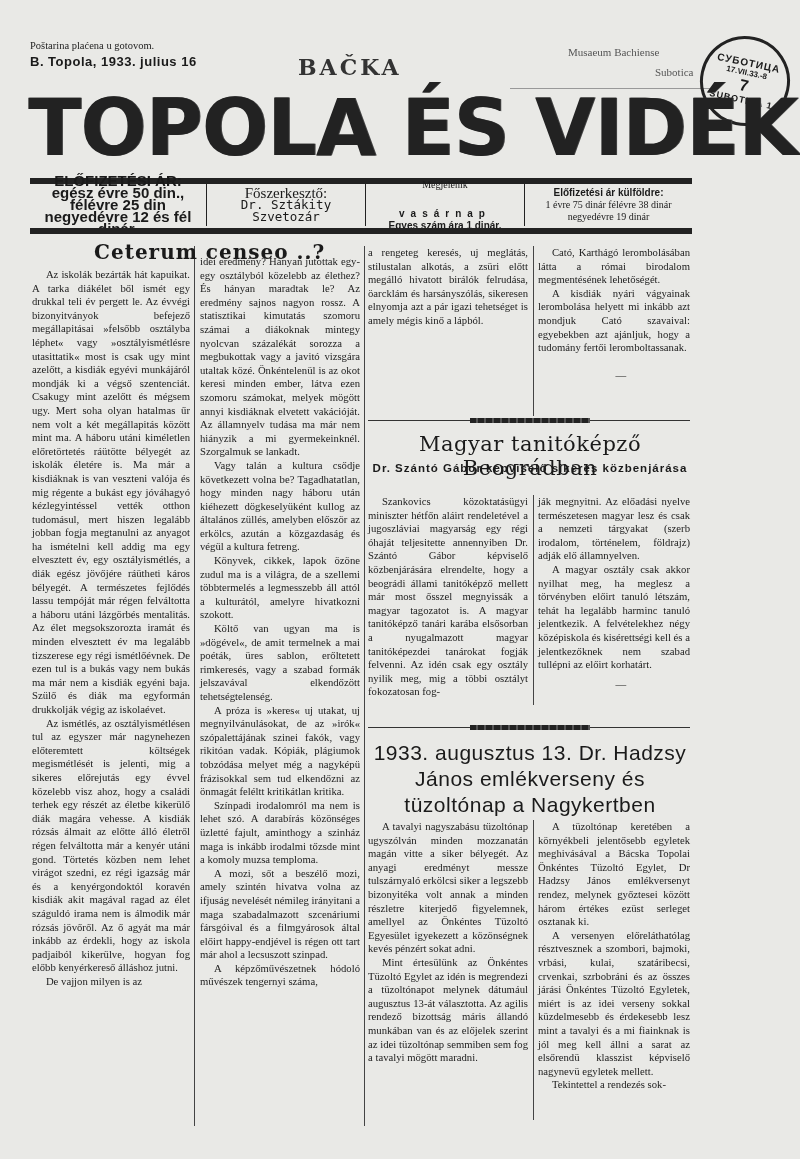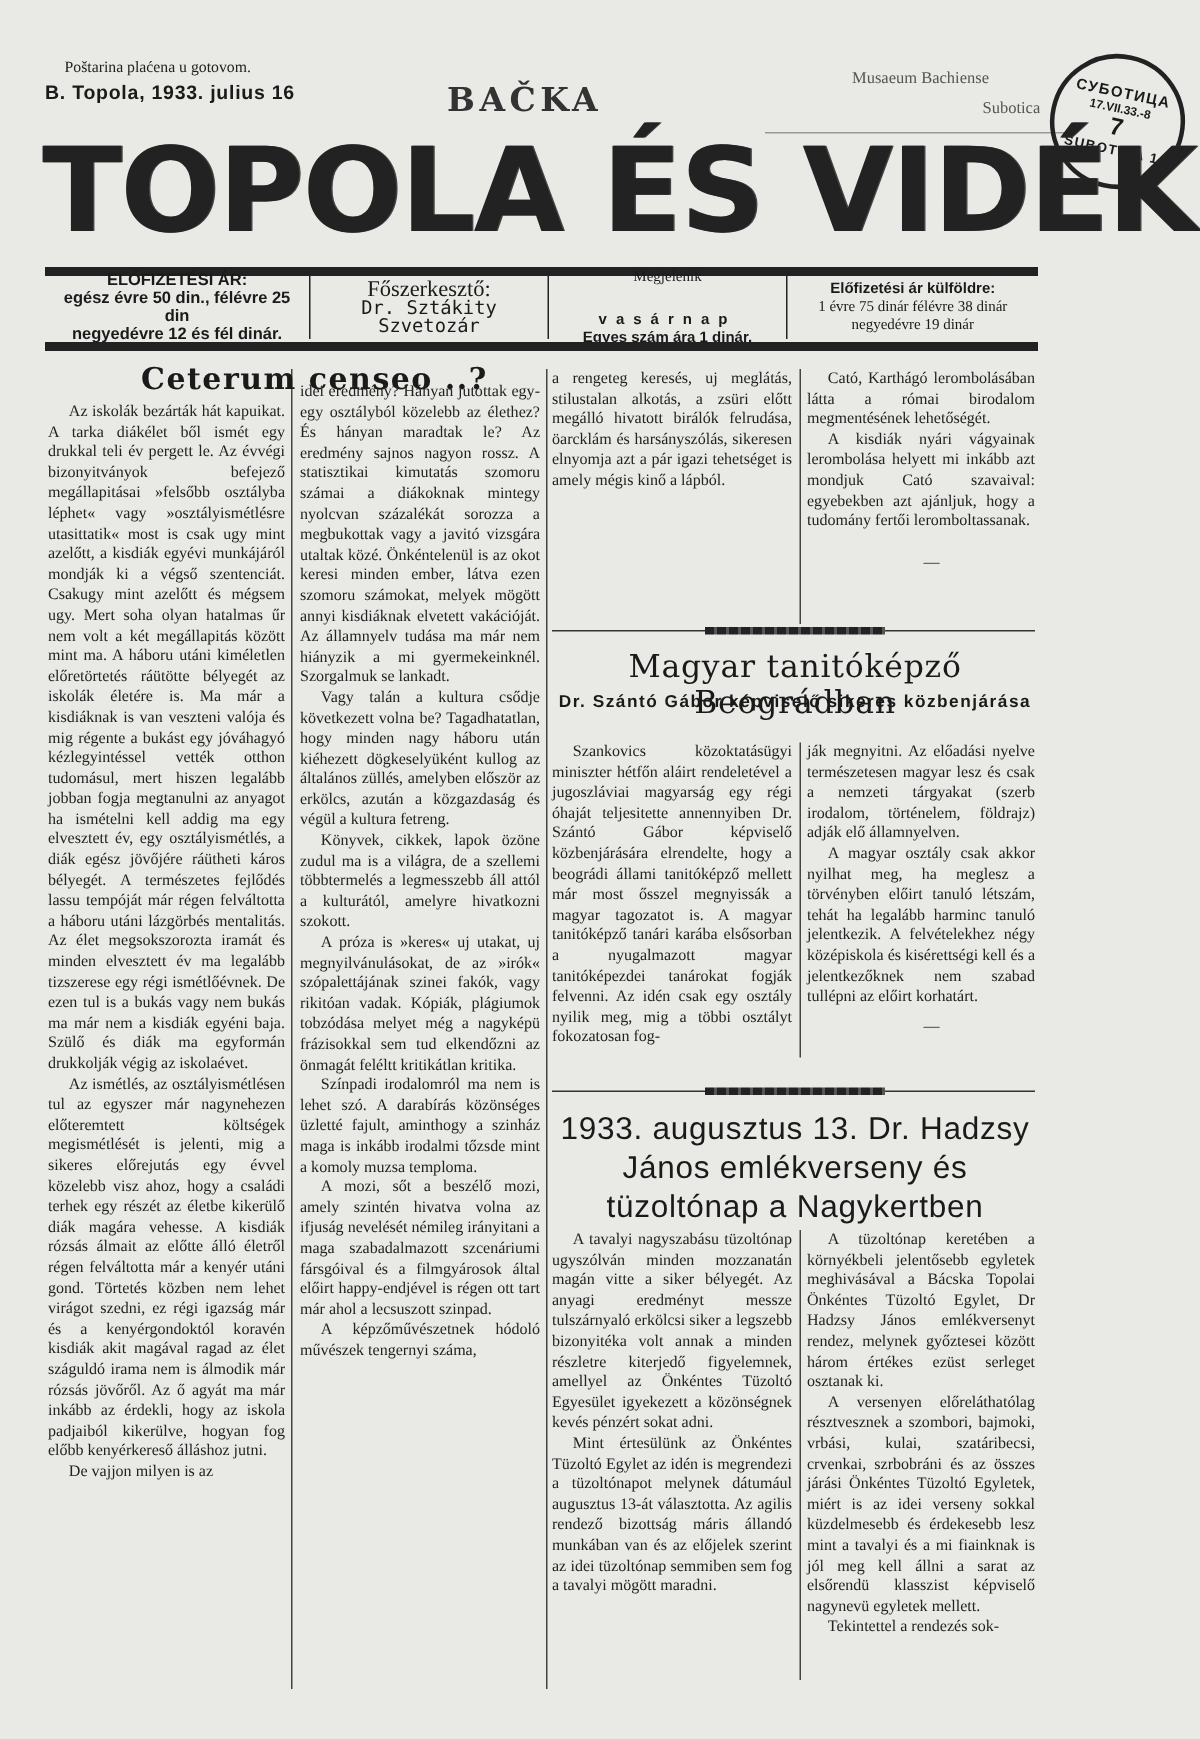--- a/index.html
+++ b/index.html
@@ -3,21 +3,21 @@
 <meta charset="utf-8">
 <style>
   html, body { margin:0; padding:0; }
   body {
     width:800px; height:1159px; overflow:hidden;
     background:#e9e9e6; color:#1a1a1a;
     font-family:"Liberation Serif", "DejaVu Serif", serif;
     position:relative;
   }
   .abs { position:absolute; }
-  .postage { left:43px; top:40px; font-size:10.5px; color:#222; }
+  .postage { left:30px; top:40px; font-size:10.5px; color:#222; }
   .dateline { left:30px; top:54px; font-size:13px; font-weight:bold; font-family:"Liberation Sans","DejaVu Sans",sans-serif; letter-spacing:0.5px; }
   .backa { left:298px; top:54px; font-size:22px; font-weight:bold; letter-spacing:3px; color:#333; font-family:"DejaVu Serif",serif; }
   .museum { left:568px; top:46px; font-size:11px; color:#555; }
   .subotica { left:655px; top:66px; font-size:11px; color:#555; }
   .museum-line { left:510px; top:88px; width:200px; height:1px; background:#999; }
   .stamp {
     left:700px; top:36px; width:84px; height:84px; border:3px solid #222; border-radius:50%;
     display:flex; align-items:center; justify-content:center; flex-direction:column;
     font-family:"Liberation Sans",sans-serif; font-weight:bold; transform:rotate(12deg);
   }
@@ -31,21 +31,21 @@
     font-size:78px; line-height:84px; letter-spacing:-1px; color:#222;
     transform:scaleX(1.0); white-space:nowrap;
     text-shadow:1px 0 0 #444;
   }
   .rule-thick { height:6px; background:#222; }
   .rule-top { left:30px; top:178px; width:662px; }
   .rule-bot { left:30px; top:228px; width:662px; }
   .infobar { left:30px; top:184px; width:662px; height:42px; display:flex; font-size:10px; text-align:center; line-height:12px; }
   .infobar .cell { padding:0 4px; border-right:1px solid #222; display:flex; flex-direction:column; justify-content:center; }
   .infobar .cell:last-child { border-right:none; }
-  .c1 { width:168px; font-weight:bold; font-family:"Liberation Sans",sans-serif; font-size:11px; }
+  .c1 { width:168px; font-weight:bold; font-family:"Liberation Sans",sans-serif; font-size:15px; }
   .c2 { width:150px; }
   .c2 .lbl { font-size:15px; }
   .c2 .name { font-size:12.5px; font-family:"DejaVu Sans Mono",monospace; }
   .c3 { width:150px; }
   .c3 .sp { letter-spacing:6px; font-weight:bold; font-family:"Liberation Sans",sans-serif;margin-top:17px; }
   .c3 .b { font-weight:bold; font-family:"Liberation Sans",sans-serif; }
   .c4 { flex:1; }
   .c4 .b { font-weight:bold; font-family:"Liberation Sans",sans-serif; }
   .col-rule { width:1px; background:#444; }
   .headline1 { left:62px; top:240px; font-size:20px; font-weight:bold; font-family:"DejaVu Serif",serif; letter-spacing:1px;margin-left:32px; }
@@ -117,20 +117,21 @@
 <div class="abs headline1">Ceterum censeo ..?</div>
 <div class="abs col colA">
   <p>Az iskolák bezárták hát kapuikat. A tarka diákélet ből ismét egy drukkal teli év pergett le. Az évvégi bizonyitványok befejező megállapitásai »felsőbb osztályba léphet« vagy »osztályismétlésre utasittatik« most is csak ugy mint azelőtt, a kisdiák egyévi munkájáról mondják ki a végső szentenciát. Csakugy mint azelőtt és mégsem ugy. Mert soha olyan hatalmas űr nem volt a két megállapitás között mint ma. A háboru utáni kiméletlen előretörtetés ráütötte bélyegét az iskolák életére is. Ma már a kisdiáknak is van veszteni valója és mig régente a bukást egy jóváhagyó kézlegyintéssel vették otthon tudomásul, mert hiszen legalább jobban fogja megtanulni az anyagot ha ismételni kell addig ma egy elvesztett év, egy osztályismétlés, a diák egész jövőjére ráütheti káros bélyegét. A természetes fejlődés lassu tempóját már régen felváltotta a háboru utáni lázgörbés mentalitás. Az élet megsokszorozta iramát és minden elvesztett év ma legalább tizszerese egy régi ismétlőévnek. De ezen tul is a bukás vagy nem bukás ma már nem a kisdiák egyéni baja. Szülő és diák ma egyformán drukkolják végig az iskolaévet.</p>
   <p>Az ismétlés, az osztályismétlésen tul az egyszer már nagynehezen előteremtett költségek megismétlését is jelenti, mig a sikeres előrejutás egy évvel közelebb visz ahoz, hogy a családi terhek egy részét az életbe kikerülő diák magára vehesse. A kisdiák rózsás álmait az előtte álló életről régen felváltotta már a kenyér utáni gond. Törtetés közben nem lehet virágot szedni, ez régi igazság már és a kenyérgondoktól koravén kisdiák akit magával ragad az élet száguldó irama nem is álmodik már rózsás jövőről. Az ő agyát ma már inkább az érdekli, hogy az iskola padjaiból kikerülve, hogyan fog előbb kenyérkereső álláshoz jutni.</p>
   <p>De vajjon milyen is az</p>
 </div>
 <div class="abs col colB">
   <p class="noind">idei eredmény? Hányan jutottak egy-egy osztályból közelebb az élethez? És hányan maradtak le? Az eredmény sajnos nagyon rossz. A statisztikai kimutatás szomoru számai a diákoknak mintegy nyolcvan százalékát sorozza a megbukottak vagy a javitó vizsgára utaltak közé. Önkéntelenül is az okot keresi minden ember, látva ezen szomoru számokat, melyek mögött annyi kisdiáknak elvetett vakációját. Az államnyelv tudása ma már nem hiányzik a mi gyermekeinknél. Szorgalmuk se lankadt.</p>
   <p>Vagy talán a kultura csődje következett volna be? Tagadhatatlan, hogy minden nagy háboru után kiéhezett dögkeselyüként kullog az általános züllés, amelyben először az erkölcs, azután a közgazdaság és végül a kultura fetreng.</p>
   <p>Könyvek, cikkek, lapok özöne zudul ma is a világra, de a szellemi többtermelés a legmesszebb áll attól a kulturától, amelyre hivatkozni szokott.</p>
+  <p>Költő van ugyan ma is »dögével«, de amit termelnek a mai poéták, üres sablon, erőltetett rimkeresés, vagy a szabad formák jelszavával elkendőzött tehetségtelenség.</p>
   <p>A próza is »keres« uj utakat, uj megnyilvánulásokat, de az »irók« szópalettájának szinei fakók, vagy rikitóan vadak. Kópiák, plágiumok tobzódása melyet még a nagyképü frázisokkal sem tud elkendőzni az önmagát feléltt kritikátlan kritika.</p>
   <p>Színpadi irodalomról ma nem is lehet szó. A darabírás közönséges üzletté fajult, aminthogy a szinház maga is inkább irodalmi tőzsde mint a komoly muzsa temploma.</p>
   <p>A mozi, sőt a beszélő mozi, amely szintén hivatva volna az ifjuság nevelését némileg irányitani a maga szabadalmazott szcenáriumi fársgóival és a filmgyárosok által előirt happy-endjével is régen ott tart már ahol a lecsuszott szinpad.</p>
   <p>A képzőművészetnek hódoló művészek tengernyi száma,</p>
 </div>
 <div class="abs col colC">
   <p class="noind">a rengeteg keresés, uj meglátás, stilustalan alkotás, a zsüri előtt megálló hivatott birálók felrudása, öarcklám és harsányszólás, sikeresen elnyomja azt a pár igazi tehetséget is amely mégis kinő a lápból.</p>
 </div>
 <div class="abs col colD">
   <p>Cató, Karthágó lerombolásában látta a római birodalom megmentésének lehetőségét.</p>

